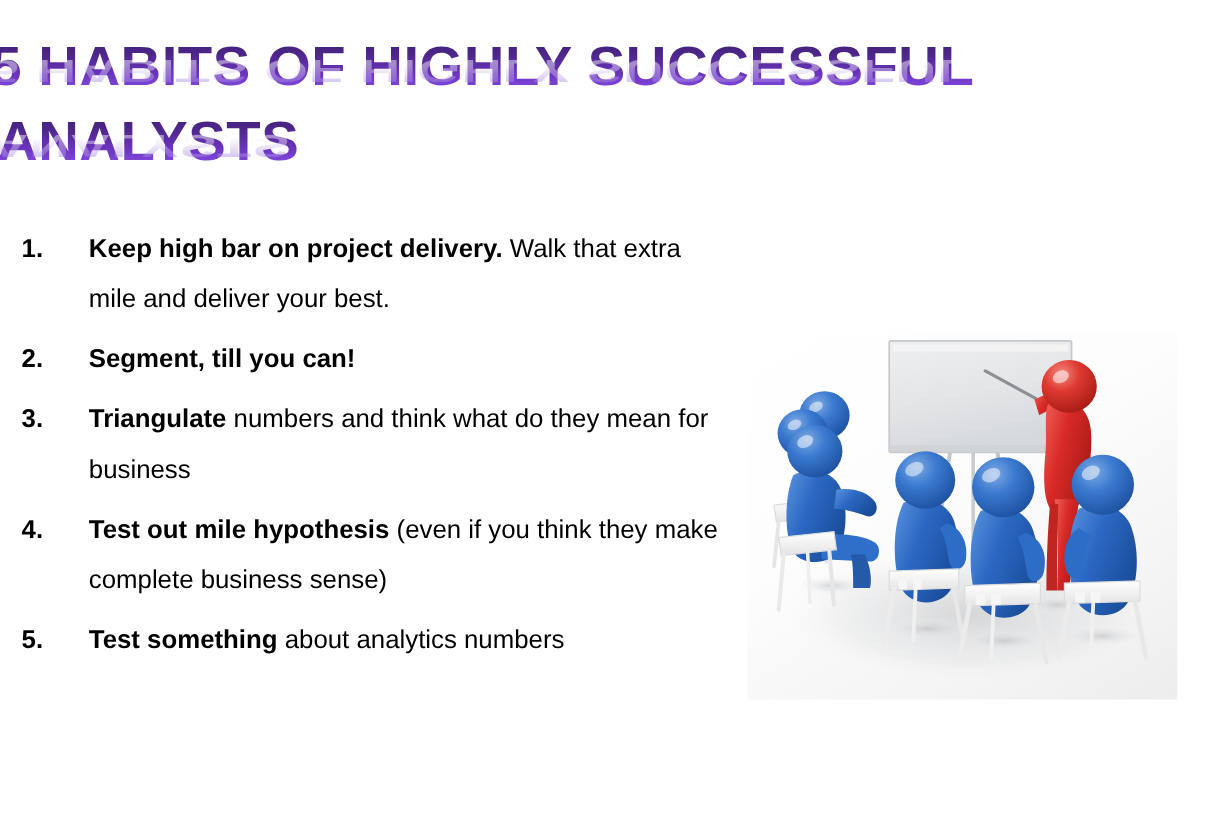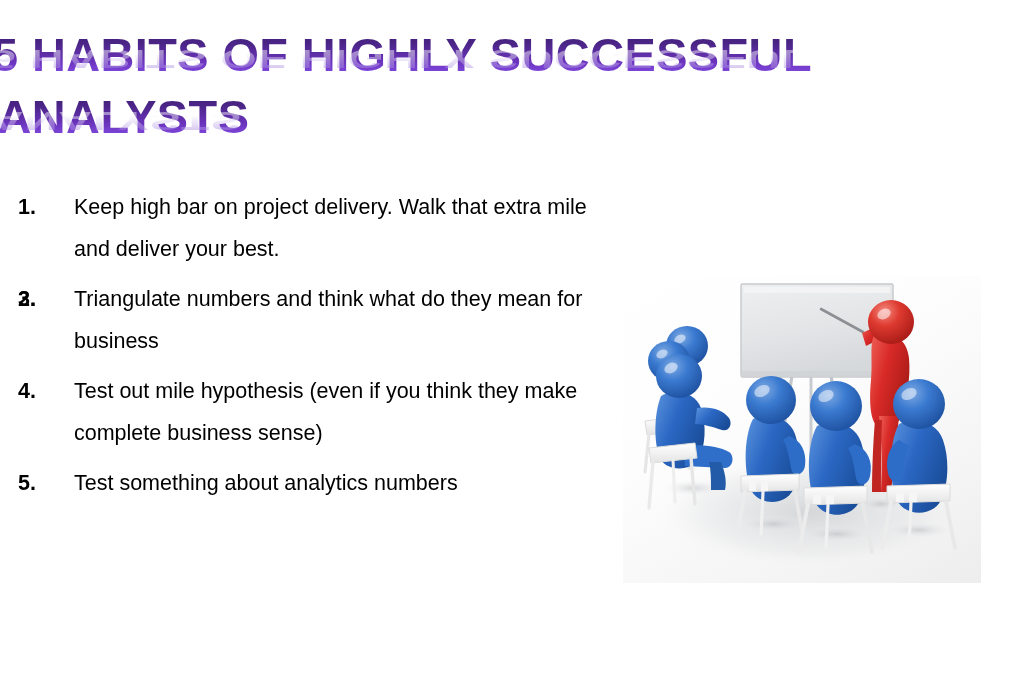--- a/index.html
+++ b/index.html
@@ -82,21 +82,21 @@
   .habit-num {
     position: absolute;
     left: 18px;
     top: 0;
     font-weight: bold;
     font-size: 21.5px;
     line-height: 42px;
     color: #000000;
   }
   .habit-lead {
-    font-weight: normal;
+    font-weight: bold;
     text-align: center;
   }
   .habit-rest {
     font-weight: normal;
   }
 
   
   #classroom-image {
     position: absolute;
     left: 623px;
@@ -126,21 +126,21 @@
 
 <div id="habit-list">
 
   <div class="habit-item">
     <span class="habit-num">1.</span>
     <span class="habit-lead">Keep high bar on project delivery.</span><span class="habit-rest"> Walk that extra mile and deliver your best.</span>
   </div>
 
   <div class="habit-item">
     <span class="habit-num">2.</span>
-    <span class="habit-rest"></span>
+    <span class="habit-lead">Segment, till you can!</span><span class="habit-rest"></span>
   </div>
 
   <div class="habit-item">
     <span class="habit-num">3.</span>
     <span class="habit-lead">Triangulate</span><span class="habit-rest"> numbers and think what do they mean for business</span>
   </div>
 
   <div class="habit-item">
     <span class="habit-num">4.</span>
     <span class="habit-lead">Test out mile hypothesis</span><span class="habit-rest"> (even if you think they make complete business sense)</span>

